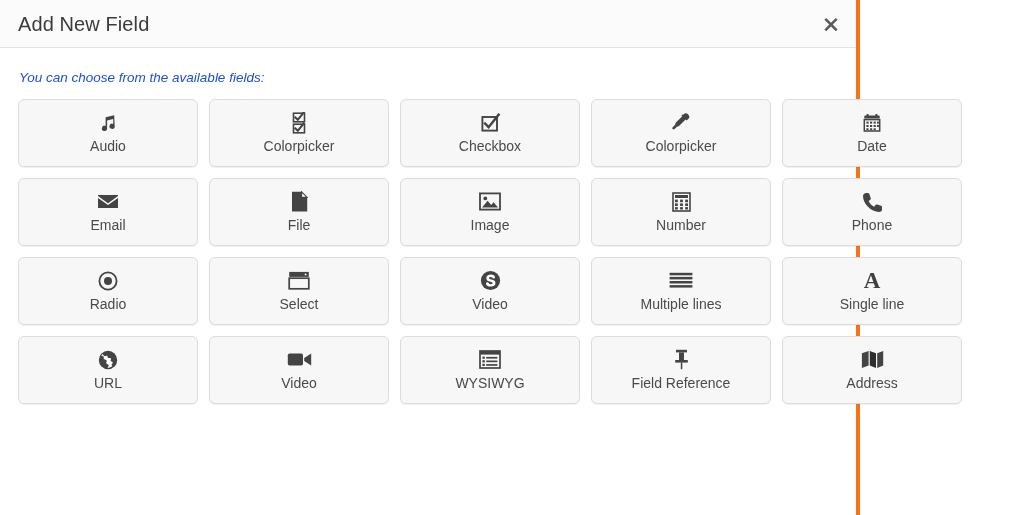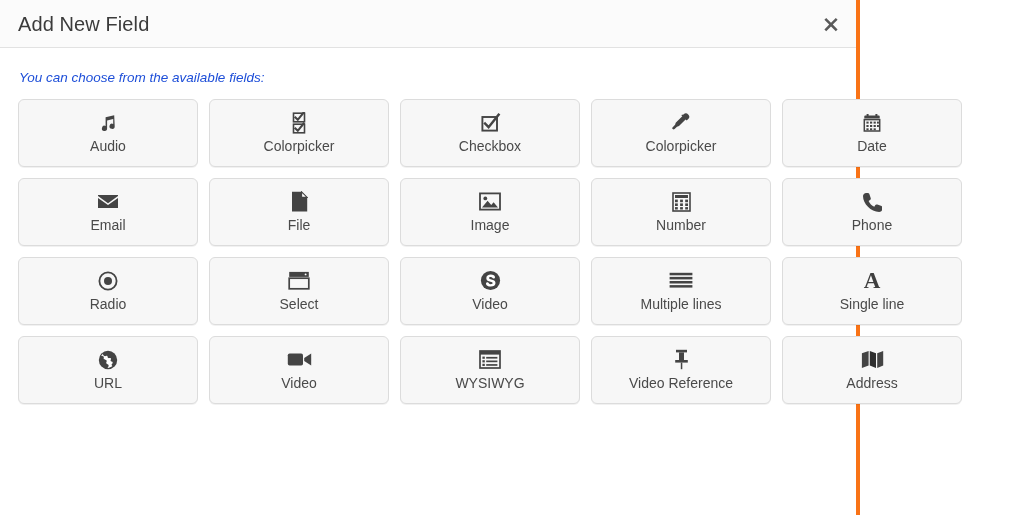--- a/index.html
+++ b/index.html
@@ -357,21 +357,21 @@
 
       <div class="field-tile">
         <span class="tile-icon">
           <svg width="17" height="21" viewBox="0 0 17 21">
             <rect x="3.0" y="0.8" width="11" height="2.6" fill="#444"></rect>
             <rect x="6.0" y="3.4" width="5" height="7.6" fill="#444"></rect>
             <rect x="2.2" y="11.0" width="12.6" height="2.6" fill="#444"></rect>
             <rect x="7.8" y="13.6" width="1.5" height="6.6" fill="#444"></rect>
           </svg>
         </span>
-        <span class="tile-label">Video Reference</span>
+        <span class="tile-label">Field Reference</span>
       </div>
 
       <div class="field-tile">
         <span class="tile-icon">
           <svg width="23" height="19" viewBox="0 0 23 19">
             <path d="M0.9 3.2 L7.6 0.9 V15.6 L0.9 18.0 Z" fill="#444"></path>
             <path d="M8.8 0.9 L15.0 3.2 V18.0 L8.8 15.6 Z" fill="#2f2f2f"></path>
             <path d="M16.2 3.2 L22.2 0.9 V15.6 L16.2 18.0 Z" fill="#444"></path>
           </svg>
         </span>

